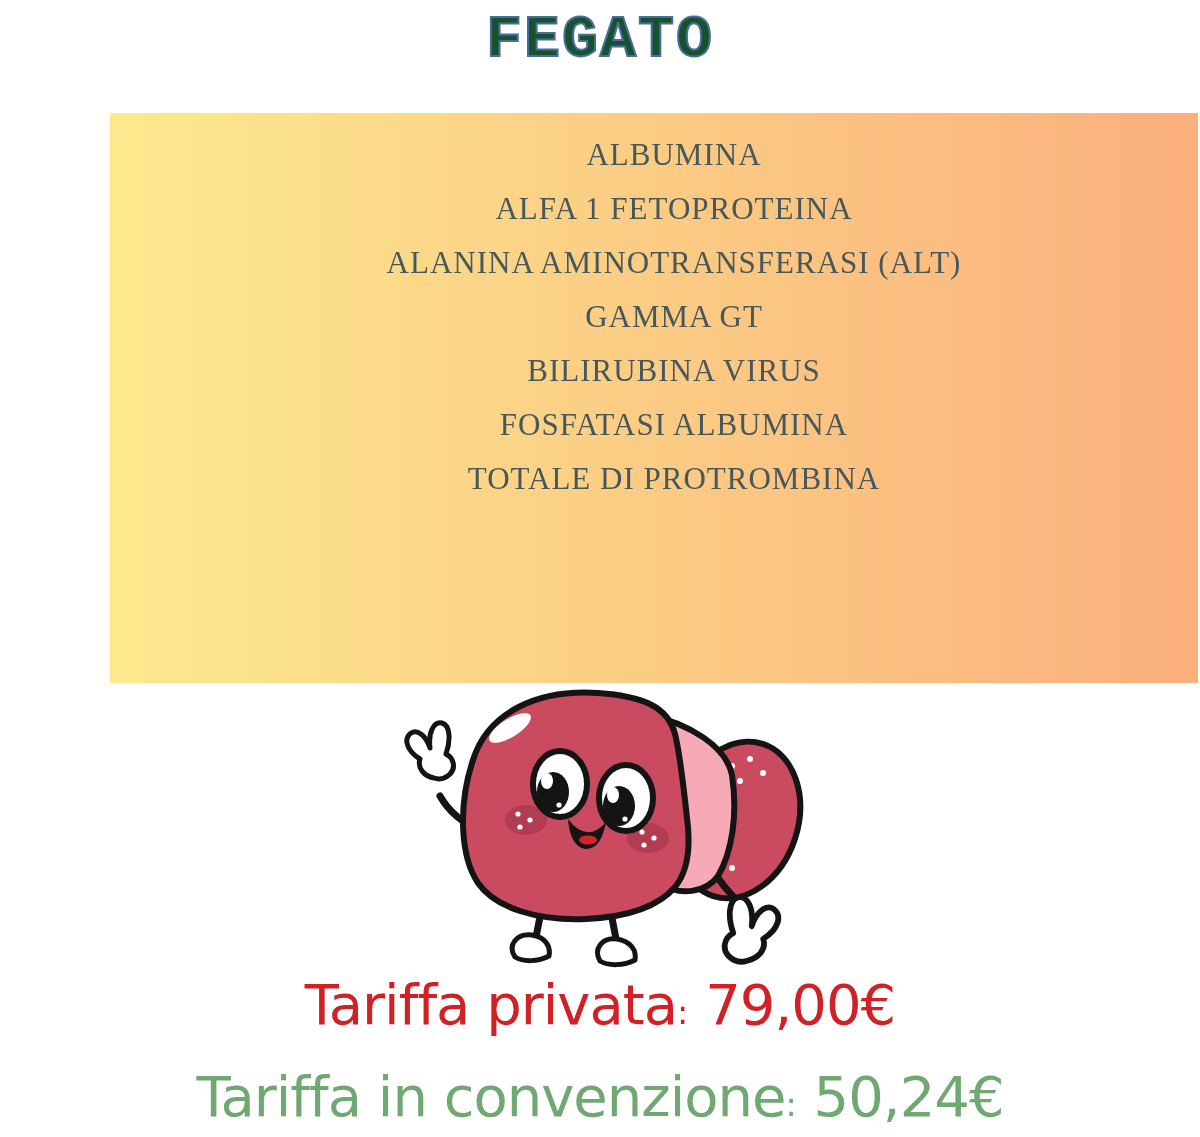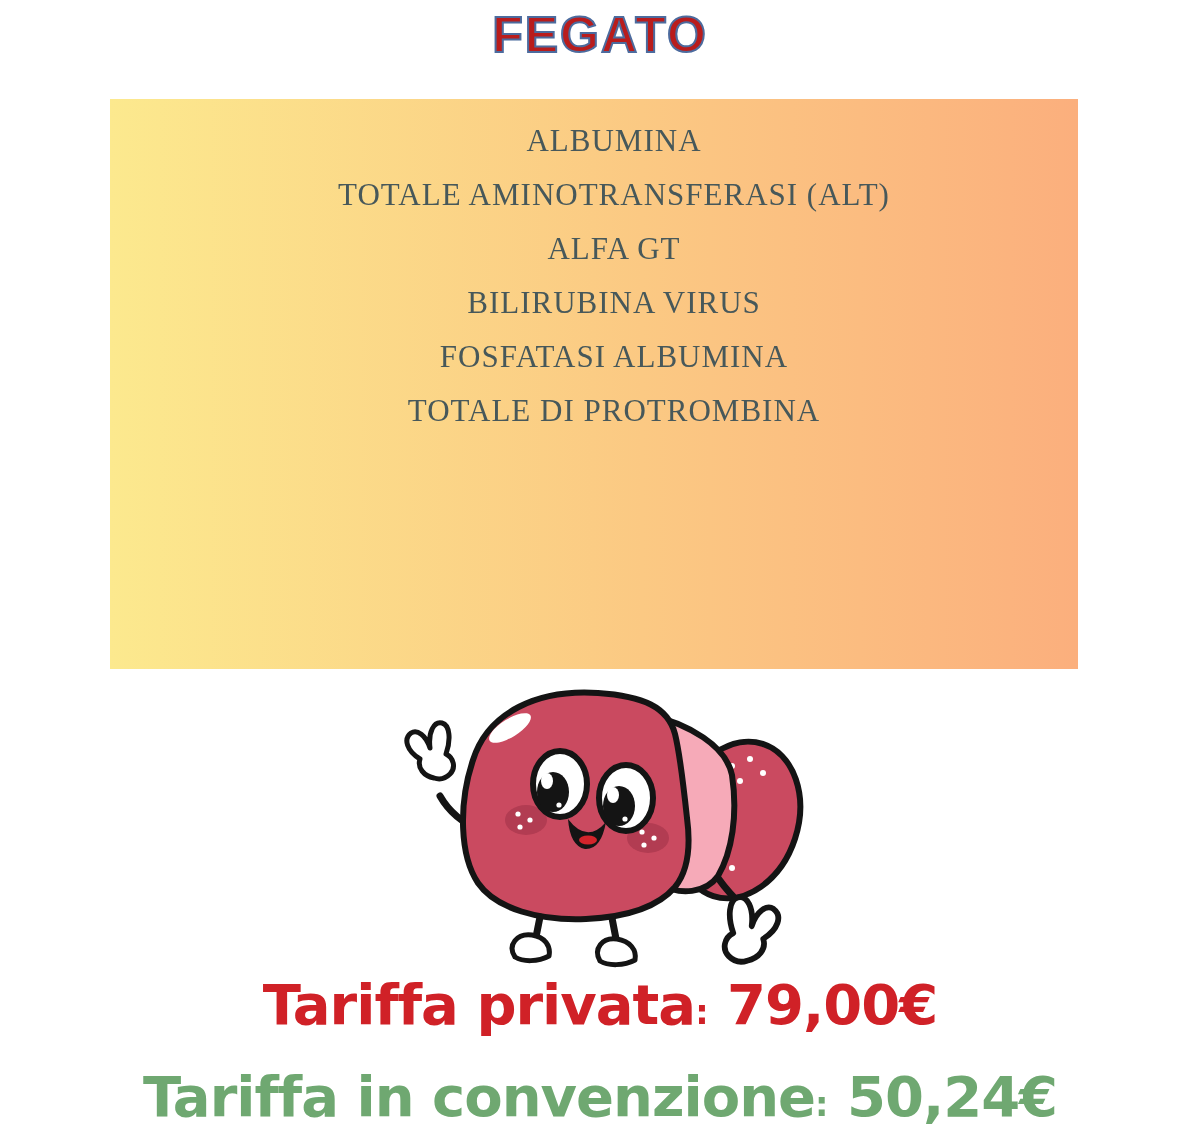--- a/index.html
+++ b/index.html
@@ -3,68 +3,69 @@
 <meta charset="utf-8">
 <style>
   html,body { margin:0; padding:0; background:#ffffff; }
   .canvas {
     position:relative; width:1200px; height:1137px; background:#ffffff;
     font-family:"DejaVu Sans", sans-serif; overflow:hidden;
   }
   .page-title {
     position:absolute; top:6px; left:0; width:100%;
     text-align:center;
-    font-family:Liberation Sans, sans-serif;
+    font-family:Liberation Mono, monospace;
     font-weight:900;
-    font-size:50px;
+    font-size:60px;
     letter-spacing:2px;
-    color:#b91c1c;
+    color:#14532d;
     -webkit-text-stroke:2px #4c6b9e;
   }
   .tests-panel {
-    position:absolute; left:110px; top:99px; width:968px; height:570px;
+    position:absolute; left:110px; top:113px; width:1088px; height:570px;
     background:linear-gradient(90deg, #fce98e 0%, #fbc983 55%, #fbaf7d 100%);
   }
   .test-list { padding-top:15px; margin:0; list-style:none; }
   .test-item {
     height:54px; line-height:54px;
     text-align:center;
     font-family:"Liberation Serif", serif;
     font-size:31px;
     letter-spacing:1px;
     color:#47585a;
   }
   .mascot {
     position:absolute; left:388px; top:680px; width:440px; height:288px;
   }
   .price-line {
     position:absolute; left:0; width:100%;
     text-align:center;
     font-family:"DejaVu Sans", sans-serif;
-    font-weight:bold;
+    font-weight:normal;
     font-size:56px;
     letter-spacing:-1px;
     white-space:nowrap;
   }
   .price-private { top:972px; color:#d02127; }
   .price-convention { top:1064px; color:#6fa871; }
   .price-colon { font-size:0.6em; letter-spacing:0; }
 </style>
 </head>
 <body>
 
 <div class="canvas">
 
   <div class="page-title">FEGATO</div>
 
   <div class="tests-panel">
     <ul class="test-list">
         <li class="test-item">ALBUMINA</li>
-        <li class="test-item">TOTALE AMINOTRANSFERASI (ALT)</li>
-        <li class="test-item">ALFA GT</li>
+        <li class="test-item">ALFA 1 FETOPROTEINA</li>
+        <li class="test-item">ALANINA AMINOTRANSFERASI (ALT)</li>
+        <li class="test-item">GAMMA GT</li>
         <li class="test-item">BILIRUBINA VIRUS</li>
         <li class="test-item">FOSFATASI ALBUMINA</li>
         <li class="test-item">TOTALE DI PROTROMBINA</li>
       </ul>
   </div>
 
   <svg class="mascot" viewBox="0 0 440 288" xmlns="http://www.w3.org/2000/svg">
 
     <g>
       <path d="M 92,150 C 72,142 60,130 52,116" stroke="#141414" stroke-width="7" fill="none" stroke-linecap="round"></path>

